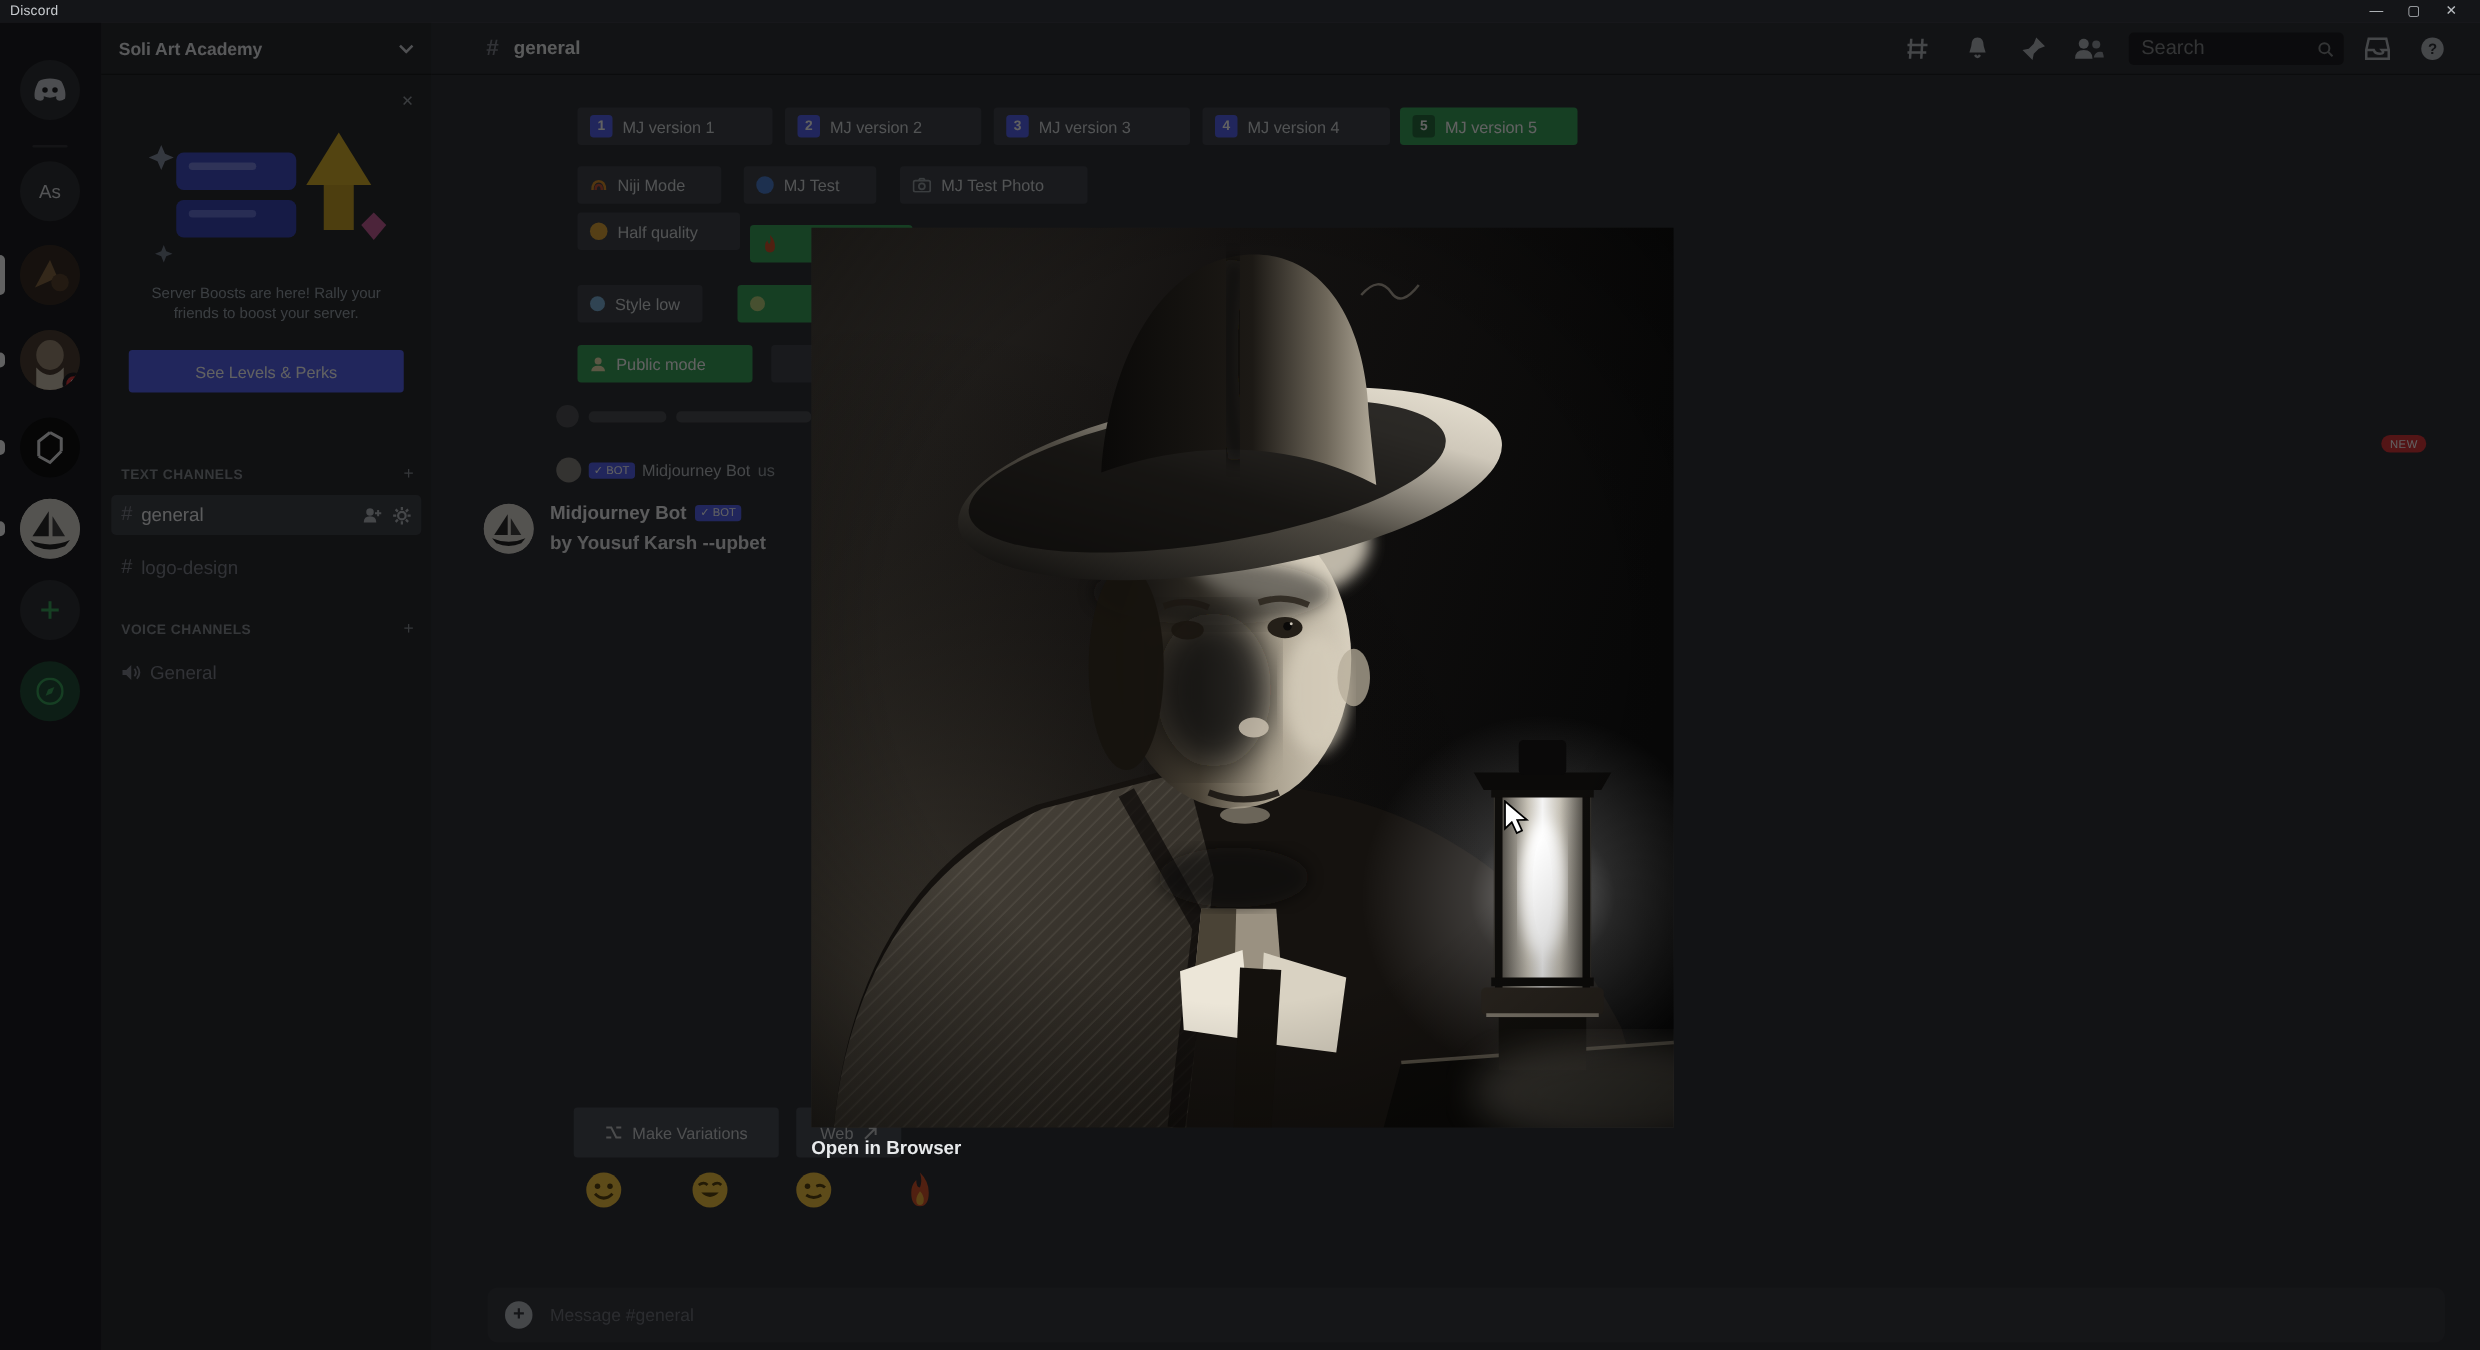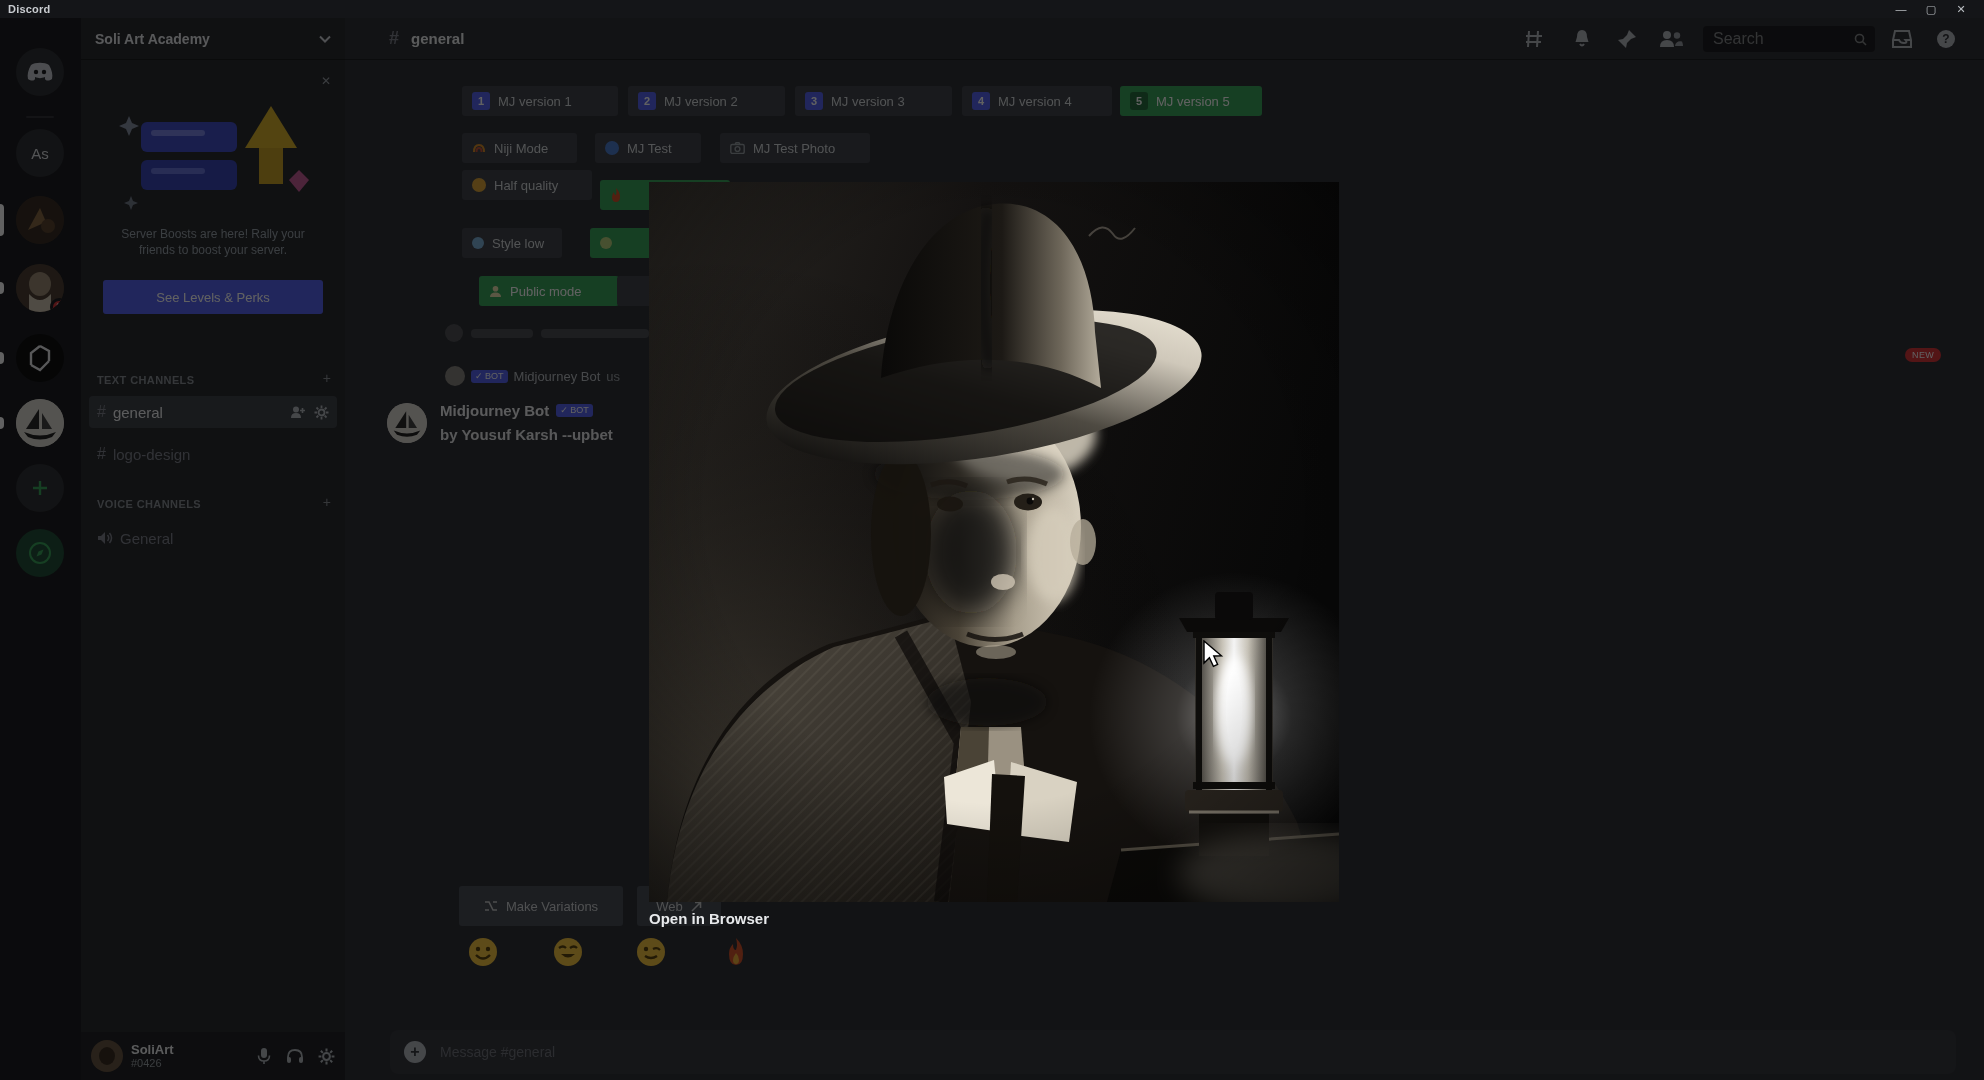--- a/index.html
+++ b/index.html
@@ -1,21 +1,21 @@
 <!DOCTYPE html>
 <html><head>
 <meta charset="utf-8">
 <style>
   html,body{margin:0;padding:0;background:#000;}
   *{box-sizing:border-box;font-family:"Liberation Sans","DejaVu Sans",sans-serif;}
   .screen{position:relative;width:1984px;height:1080px;overflow:hidden;background:#0a0a0b;}
   
   .titlebar{position:absolute;left:0;top:0;width:1984px;height:18px;background:#141518;
     display:flex;align-items:center;padding:0 8px;z-index:200;}
-  .titlebar .apptitle{color:#c9ccd0;font-size:11px;font-weight:bold;letter-spacing:.2px;}
+  .titlebar .apptitle{color:#c9ccd0;font-size:11px;font-weight:normal;letter-spacing:.2px;}
   .titlebar .spacer{flex:1;}
   .winbtn{width:30px;text-align:center;color:#b9bdc1;font-size:11px;line-height:18px;cursor:default;}
   
   .app{position:absolute;left:0;top:18px;width:1984px;height:1062px;background:#313338;}
   .rail{position:absolute;left:0;top:0;width:81px;height:1062px;background:#1e1f22;}
   .sidebar{position:absolute;left:81px;top:0;width:264px;height:1062px;background:#2b2d31;}
   .main{position:absolute;left:345px;top:0;width:1639px;height:1062px;background:#313338;}
   .abs{position:absolute;}
   
   .srv{position:absolute;left:16px;width:48px;height:48px;border-radius:50%;background:#313338;
@@ -222,44 +222,20 @@
       <div class="cat-plus" style="top:476px">+</div>
 
       <div class="chan" style="top:504px">
         <svg width="16" height="14" viewBox="0 0 16 14">
           <path d="M1 5 H4 L8 1 V13 L4 9 H1 Z" fill="#80848e"></path>
           <path d="M10.5 4 Q13 7 10.5 10 M12.5 2 Q16.5 7 12.5 12" stroke="#80848e" stroke-width="1.5" fill="none"></path>
         </svg>
         <span>General</span>
       </div>
 
-      <div class="userbar">
-        <div class="uavatar"></div>
-        <div class="uname">
-          <div class="n">SoliArt</div>
-          <div class="t">#0426</div>
-        </div>
-        <div class="ubtns">
-          <svg width="16" height="18" viewBox="0 0 16 18">
-            <rect x="5" y="1" width="6" height="10" rx="3" fill="#b5bac1"></rect>
-            <path d="M2.5 8.5 Q2.5 14 8 14 Q13.5 14 13.5 8.5 M8 14 V17" stroke="#b5bac1" stroke-width="1.6" fill="none"></path>
-          </svg>
-          <svg width="18" height="16" viewBox="0 0 18 16">
-            <path d="M2 12 V9 Q2 2 9 2 Q16 2 16 9 V12" stroke="#b5bac1" stroke-width="1.8" fill="none"></path>
-            <rect x="1" y="9" width="4" height="6" rx="2" fill="#b5bac1"></rect>
-            <rect x="13" y="9" width="4" height="6" rx="2" fill="#b5bac1"></rect>
-          </svg>
-          <svg width="17" height="17" viewBox="0 0 15 15">
-            <circle cx="7.5" cy="7.5" r="3" fill="none" stroke="#b5bac1" stroke-width="1.8"></circle>
-            <g stroke="#b5bac1" stroke-width="1.8">
-              <path d="M7.5 0.5 V3 M7.5 12 V14.5 M0.5 7.5 H3 M12 7.5 H14.5 M2.5 2.5 L4.3 4.3 M10.7 10.7 L12.5 12.5 M12.5 2.5 L10.7 4.3 M4.3 10.7 L2.5 12.5"></path>
-            </g>
-          </svg>
-        </div>
-      </div>
     </div>
 
     <div class="main">
       <div class="mheader">
         <span class="mh-hash">#</span>
         <span class="mh-name">general</span>
 
         <svg class="hicon" style="left:1178px" viewBox="0 0 22 22">
           <path d="M6 3 L5 19 M15 3 L14 19 M3 8 H19 M3 14 H18" stroke="#b5bac1" stroke-width="2" fill="none"></path>
         </svg>
@@ -345,21 +321,21 @@
       </div>
 
       <div class="mjbtn" style="left:117px;top:210px;width:100px">
         <span class="dot" style="width:12px;height:12px;background:#7fb2d9"></span>
         <span>Style low</span>
       </div>
       <div class="mjbtn green" style="left:245px;top:210px;width:115px">
         <span class="dot" style="width:12px;height:12px;background:#bcd27f"></span>
       </div>
 
-      <div class="mjbtn green" style="left:134px;top:258px;width:140px">
+      <div class="mjbtn green" style="left:117px;top:258px;width:140px">
         <svg width="13" height="13" viewBox="0 0 13 13">
           <circle cx="6.5" cy="3.8" r="2.8" fill="#f0e4b4"></circle>
             <path d="M1 12 Q1 7.5 6.5 7.5 Q12 7.5 12 12 Z" fill="#f0e4b4"></path>
         </svg>
         <span>Public mode</span>
       </div>
       <div class="mjbtn" style="left:272px;top:258px;width:90px"></div>
 
       <div>
         <div class="abs" style="left:100px;top:306px;width:18px;height:18px;border-radius:50%;background:rgba(255,255,255,.16)"></div>

